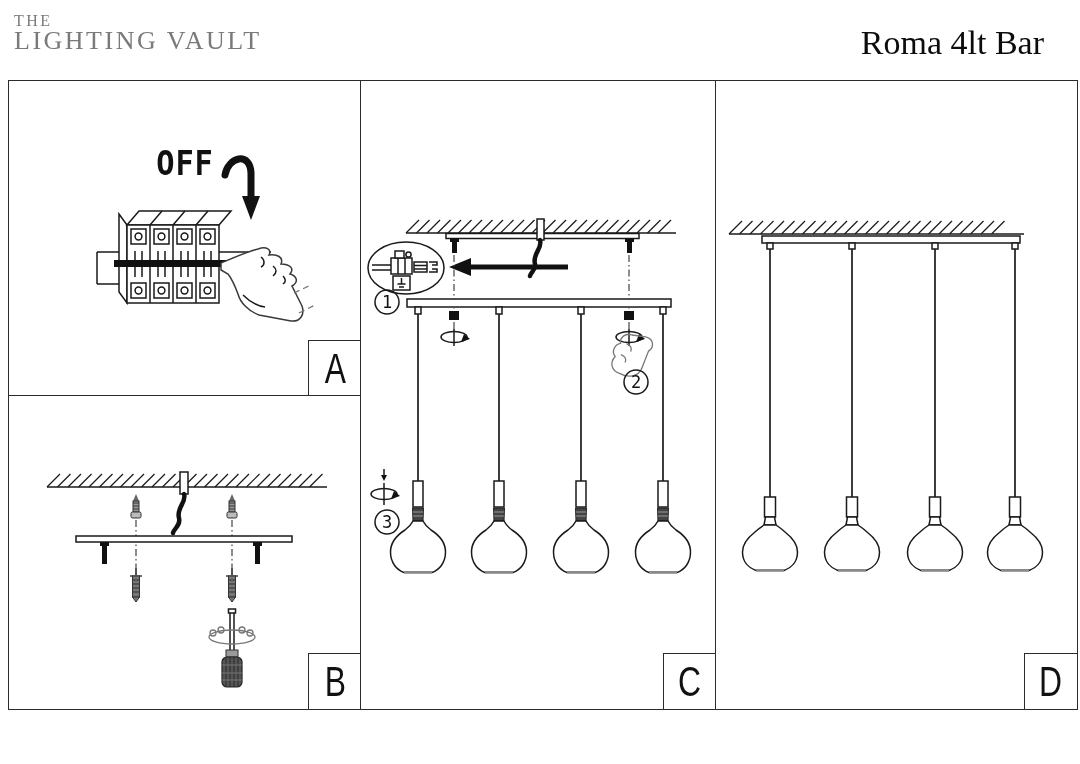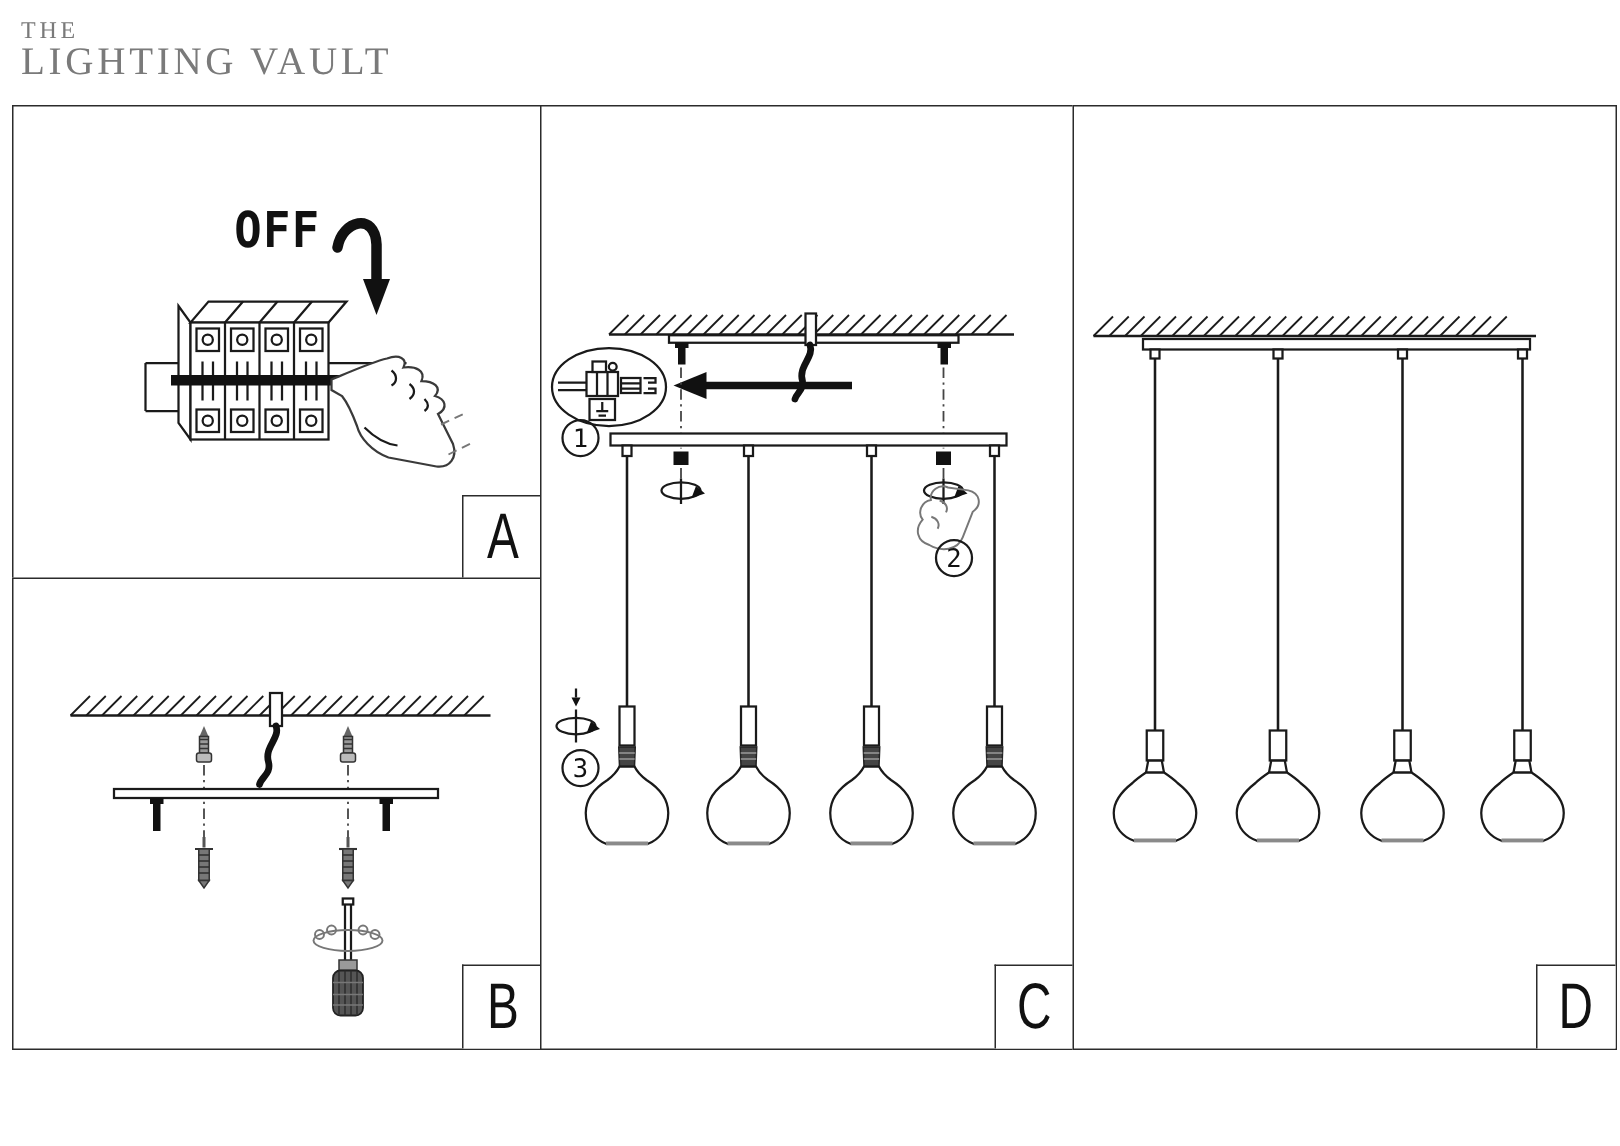--- a/index.html
+++ b/index.html
@@ -5,21 +5,21 @@
   html,body{margin:0;padding:0;background:#fff;}
   #page{position:relative;width:1080px;height:736px;background:#fff;overflow:hidden;
         font-family:"Liberation Sans",sans-serif;}
   
   #brand{position:absolute;left:14px;top:12px;color:#7a7a7a;font-family:"Liberation Serif",serif;}
   #brand .l1{font-size:16px;letter-spacing:2.5px;line-height:18px;}
   #brand .l2{font-size:26px;letter-spacing:2.5px;line-height:22px;}
   #title{position:absolute;right:36px;top:24px;font-family:"Liberation Serif",serif;
          font-size:34px;color:#0c0c0c;}
   
-  #panels{position:absolute;left:8px;top:70px;width:1070px;height:630px;}
+  #panels{position:absolute;left:8px;top:80px;width:1070px;height:630px;}
   .panel{position:absolute;border:1.6px solid #2b2b2b;background:#fff;box-sizing:border-box;}
   #panel-a{left:0;top:0;width:354px;height:317px;}
   #panel-b{left:0;top:315px;width:354px;height:315px;}
   #panel-c{left:352px;top:0;width:357px;height:630px;}
   #panel-d{left:707px;top:0;width:363px;height:630px;}
   .panel svg{position:absolute;left:0;top:0;}
   .corner-label{position:absolute;right:0;bottom:0;width:52px;height:55px;
         border-top:1.6px solid #2b2b2b;border-left:1.6px solid #2b2b2b;background:#fff;
         display:flex;align-items:center;justify-content:center;
         font-family:"Liberation Sans",sans-serif;font-size:43px;font-weight:500;color:#111;
@@ -36,20 +36,21 @@
 </style>
 </head>
 <body>
 
 <div id="page">
 
   <div id="brand">
     <div class="l1">THE</div>
     <div class="l2">LIGHTING VAULT</div>
   </div>
+  <div id="title">Roma 4lt Bar</div>
 
   <div id="panels">
 
     <div id="panel-a" class="panel">
       <svg width="351" height="314" viewBox="0 0 351 314">
 
         <text class="tech" x="176" y="94" text-anchor="middle" font-size="33" font-weight="600" letter-spacing="1" transform="translate(176 0) scale(.92 1) translate(-176 0)">OFF</text>
 
         <g>
           <path d="M 216 94 C 219 76, 241 70, 242 92 L 242 117" stroke="#111" stroke-width="7" fill="none" stroke-linecap="round"></path>

